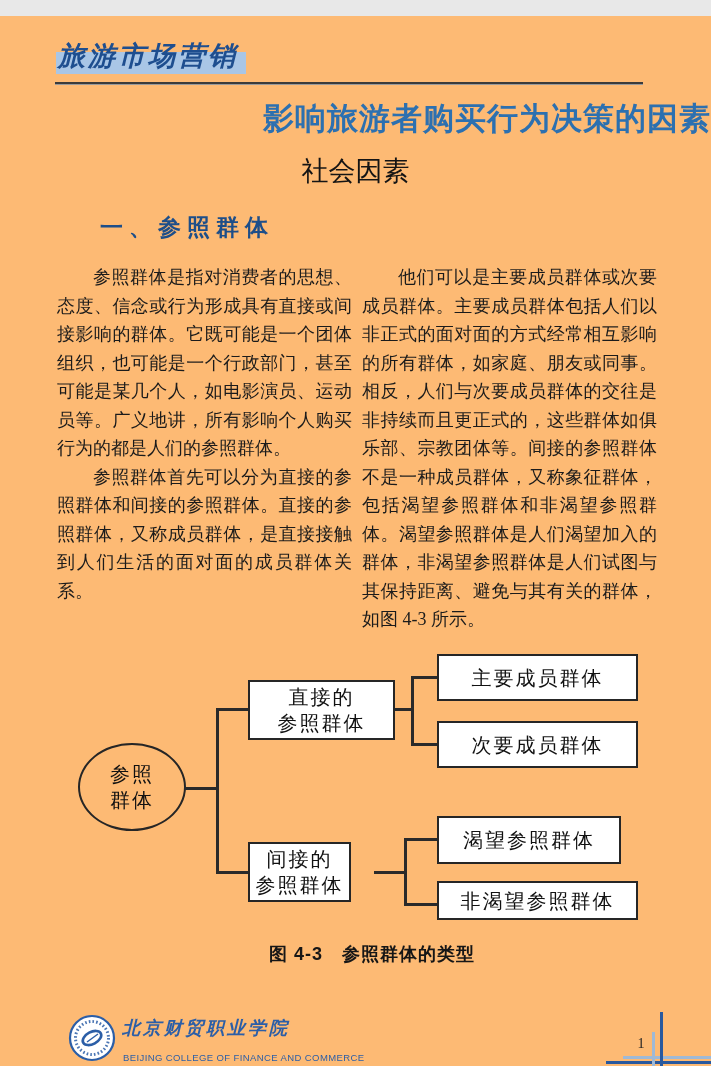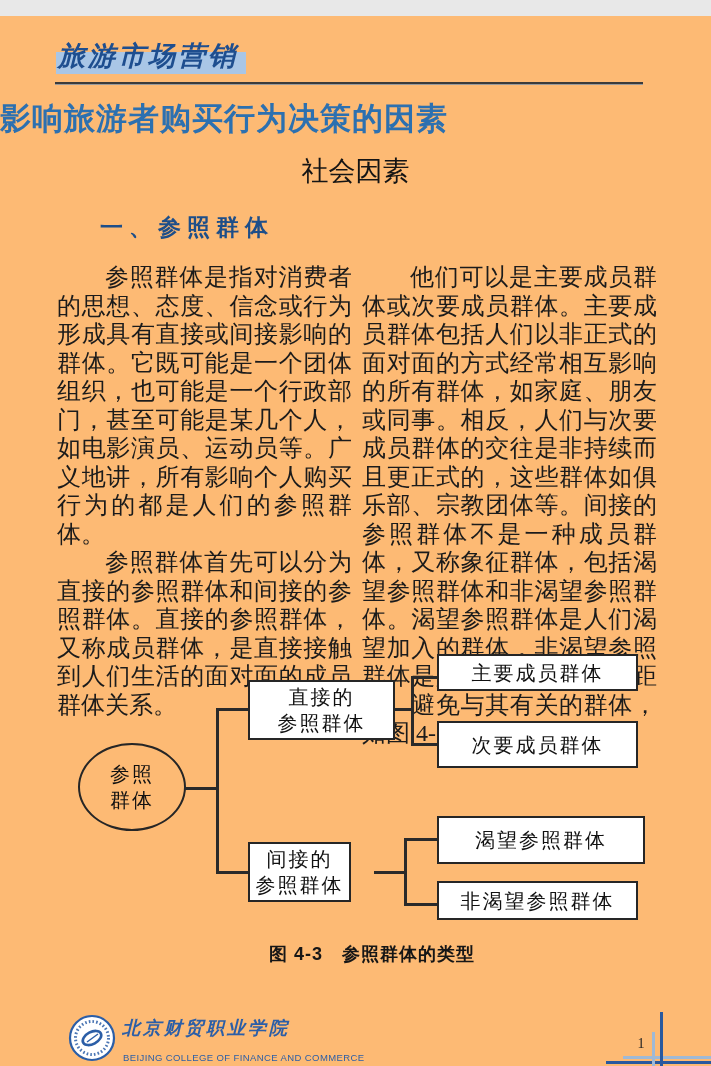--- a/index.html
+++ b/index.html
@@ -16,58 +16,58 @@
     font-style:italic; font-weight:bold; font-size:27px; letter-spacing:3px;
     color:#1e4e8f;
     background:linear-gradient(to bottom, rgba(0,0,0,0) 0 40%, #a9c6e6 40% 100%);
     padding:2px 8px 2px 2px; line-height:1.2;
   }
   .header-rule {
     position:absolute; left:55px; top:66px; width:588px; height:2px;
     border-top:2px solid #3b3b3b; border-bottom:1px solid #9a9a9a;
   }
   .page-title {
-    position:absolute; left:0; top:82px; width:711px; text-align:left;
+    position:absolute; left:0; top:82px; width:711px; text-align:right;
     font-family:"Liberation Sans","DejaVu Sans",sans-serif;
     font-weight:700; font-size:31px; letter-spacing:1px; color:#2c70b0;
   }
   .page-subtitle {
     position:absolute; left:0; top:137px; width:711px; text-align:center;
     font-family:"Liberation Sans","DejaVu Sans",sans-serif;
     font-weight:500; font-size:27px; color:#141414;
   }
   .section-heading {
     position:absolute; left:100px; top:196px;
     font-family:"Liberation Serif","DejaVu Serif",serif;
     font-weight:bold; font-size:23px; letter-spacing:6px; color:#1d4e89;
   }
   
-  .col { position:absolute; top:247px; width:295px; font-size:24px;
+  .col { position:absolute; top:247px; width:295px; font-size:18px;
          line-height:28.5px; text-align:justify; color:#1b1b1b; }
   .col-left { left:57px; }
   .col-right { left:362px; }
   .col p { text-indent:2em; }
   
   .fig-line { position:absolute; background:#2a2a2a; }
   .fig-ellipse {
     position:absolute; left:78px; top:727px; width:108px; height:88px;
     border:2.5px solid #262626; border-radius:50%;
     display:flex; flex-direction:column; align-items:center; justify-content:center;
     font-size:20px; line-height:26px; letter-spacing:2px; color:#111;
   }
   .fig-box {
     position:absolute; border:2.5px solid #262626; background:#fff;
     display:flex; flex-direction:column; align-items:center; justify-content:center;
     font-size:20px; line-height:26px; letter-spacing:2px; color:#111;
   }
   .fig-box-direct   { left:248px; top:664px; width:147px; height:60px; }
   .fig-box-indirect { left:248px; top:826px; width:103px; height:60px; }
-  .fig-box-leaf1 { left:437px; top:638px; width:201px; height:37px; }
+  .fig-box-leaf1 { left:437px; top:638px; width:201px; height:47px; }
   .fig-box-leaf2 { left:437px; top:705px; width:201px; height:47px; }
-  .fig-box-leaf3 { left:437px; top:800px; width:208px; height:48px; }
+  .fig-box-leaf3 { left:437px; top:800px; width:184px; height:48px; }
   .fig-box-leaf4 { left:437px; top:865px; width:201px; height:39px; }
   .fig-caption {
     position:absolute; left:145px; top:926px; width:330px; text-align:right;
     font-family:"Liberation Sans","DejaVu Sans",sans-serif;
     font-weight:700; font-size:18px; color:#161616; letter-spacing:1px;
   }
   
   .seal { position:absolute; left:68px; top:998px; }
   .college-cn {
     position:absolute; left:122px; top:1000px;

